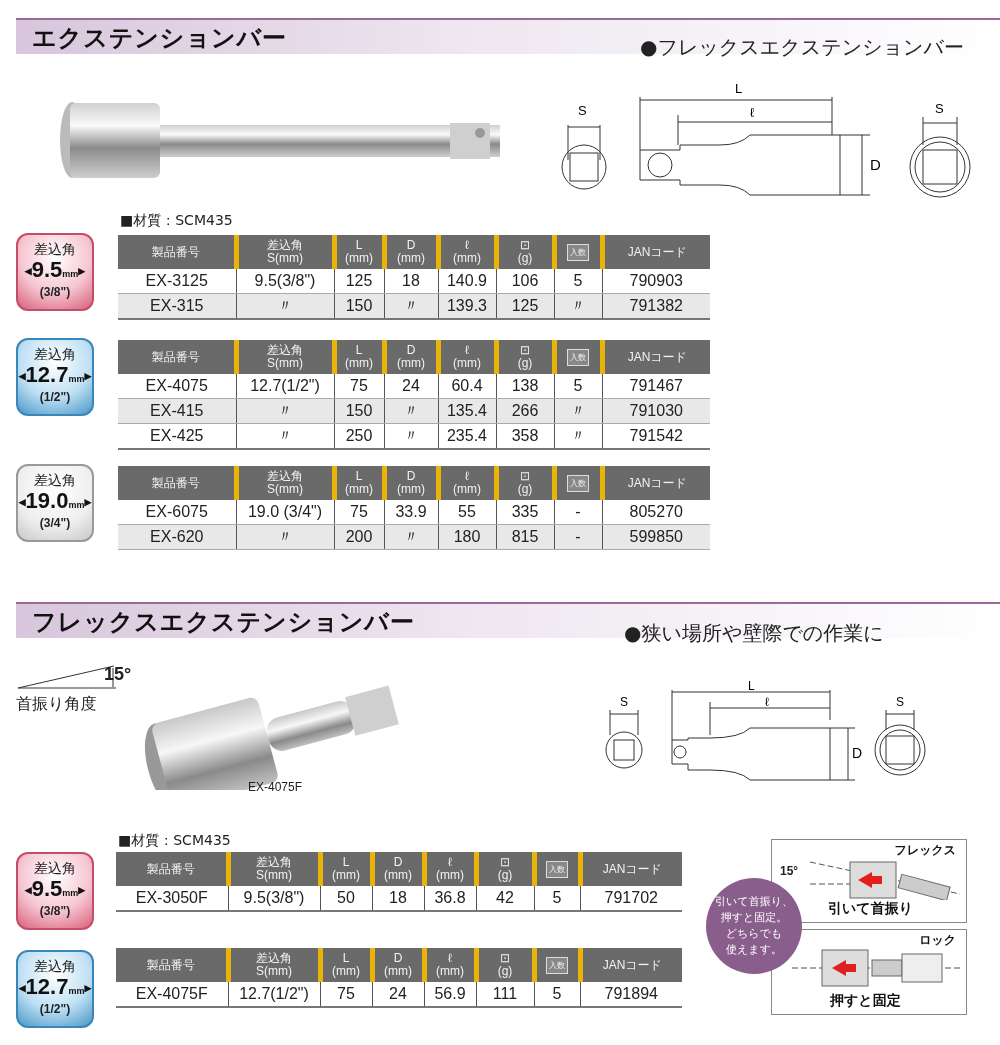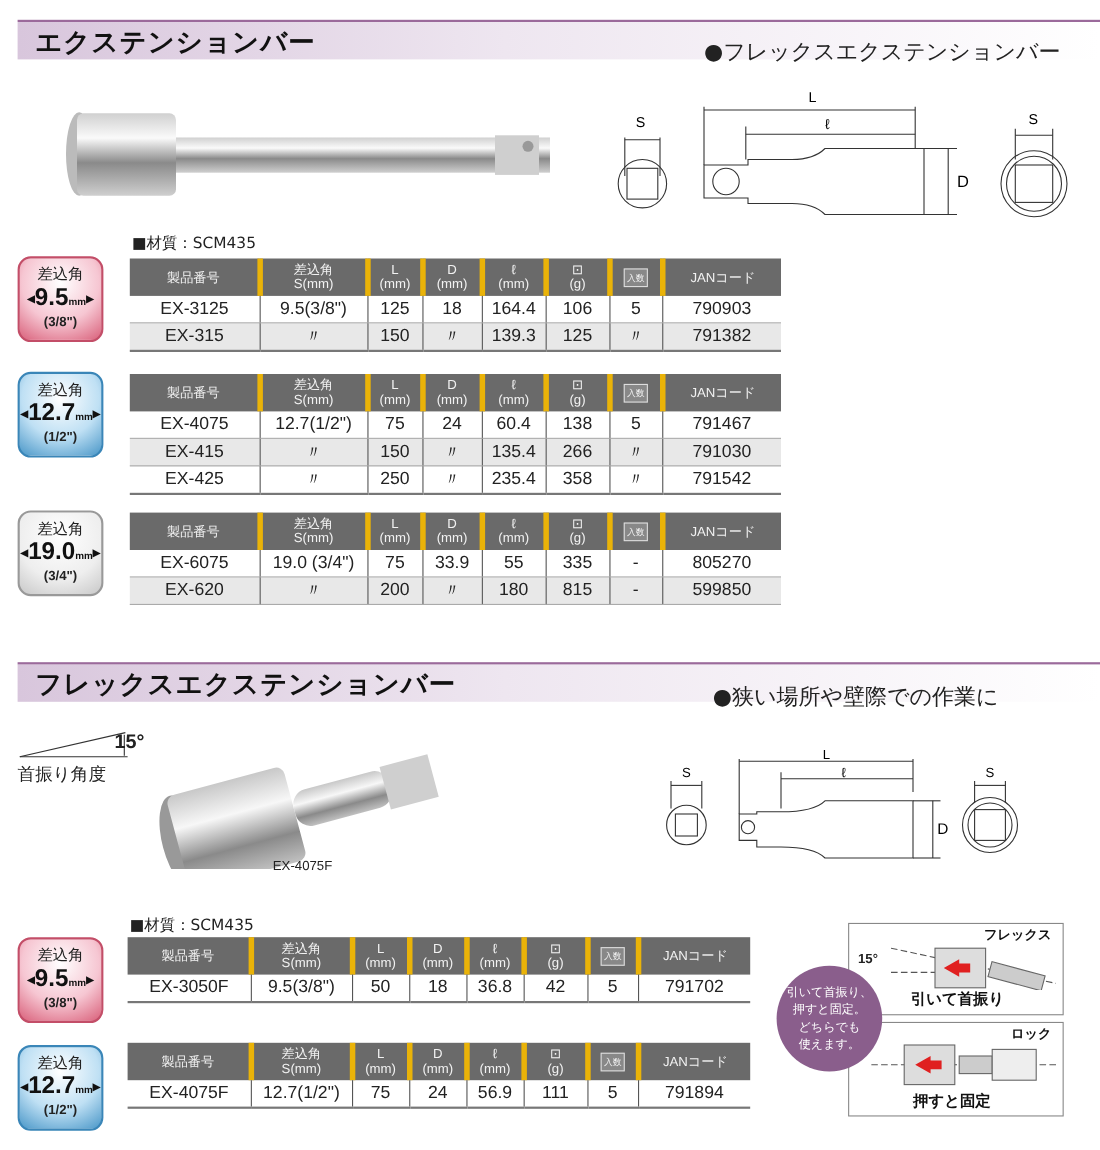--- a/index.html
+++ b/index.html
@@ -120,21 +120,21 @@
 (mm)</th>
     <th><span style="display:block;font-size:12px;">⊡</span><span>(g)</span></th>
     <th><span style="display:inline-block;border:1px solid #ddd;font-size:8px;padding:1px 2px;background:#888;">入数</span></th>
     <th>JANコード</th>
   </tr>
   <tr>
     <td>EX-3125</td>
         <td>9.5(3/8")</td>
         <td>125</td>
         <td>18</td>
-        <td>164.4</td>
+        <td>140.9</td>
         <td>106</td>
         <td>5</td>
         <td>790903</td>
   </tr>
   <tr class="alt last">
     <td>EX-315</td>
         <td>〃</td>
         <td>150</td>
         <td>〃</td>
         <td>139.3</td>
@@ -261,21 +261,21 @@
         <td>815</td>
         <td>-</td>
         <td>599850</td>
   </tr>
 </tbody>
   </table>
 
 <div class="sec-title" style="top:602px;">
   <span>フレックスエクステンションバー</span>
 </div>
-<div class="bullet" style="left:648px;top:620px;">●狭い場所や壁際での作業に</div>
+<div class="bullet" style="left:624px;top:620px;">●狭い場所や壁際での作業に</div>
 
 <svg class="abs" style="left:16px;top:660px;" width="120" height="32">
   <line x1="2" y1="28" x2="100" y2="28" stroke="#333"></line>
   <line x1="2" y1="28" x2="98" y2="6" stroke="#333"></line>
   <line x1="97" y1="8" x2="97" y2="27" stroke="#333"></line>
 </svg>
 <div class="abs" style="left:104px;top:664px;font-size:18px;font-weight:bold;font-family:'Liberation Sans',sans-serif;">15°</div>
 <div class="abs" style="left:16px;top:694px;font-size:16px;">首振り角度</div>
 
 <svg class="abs" style="left:135px;top:655px;" width="290" height="135">

